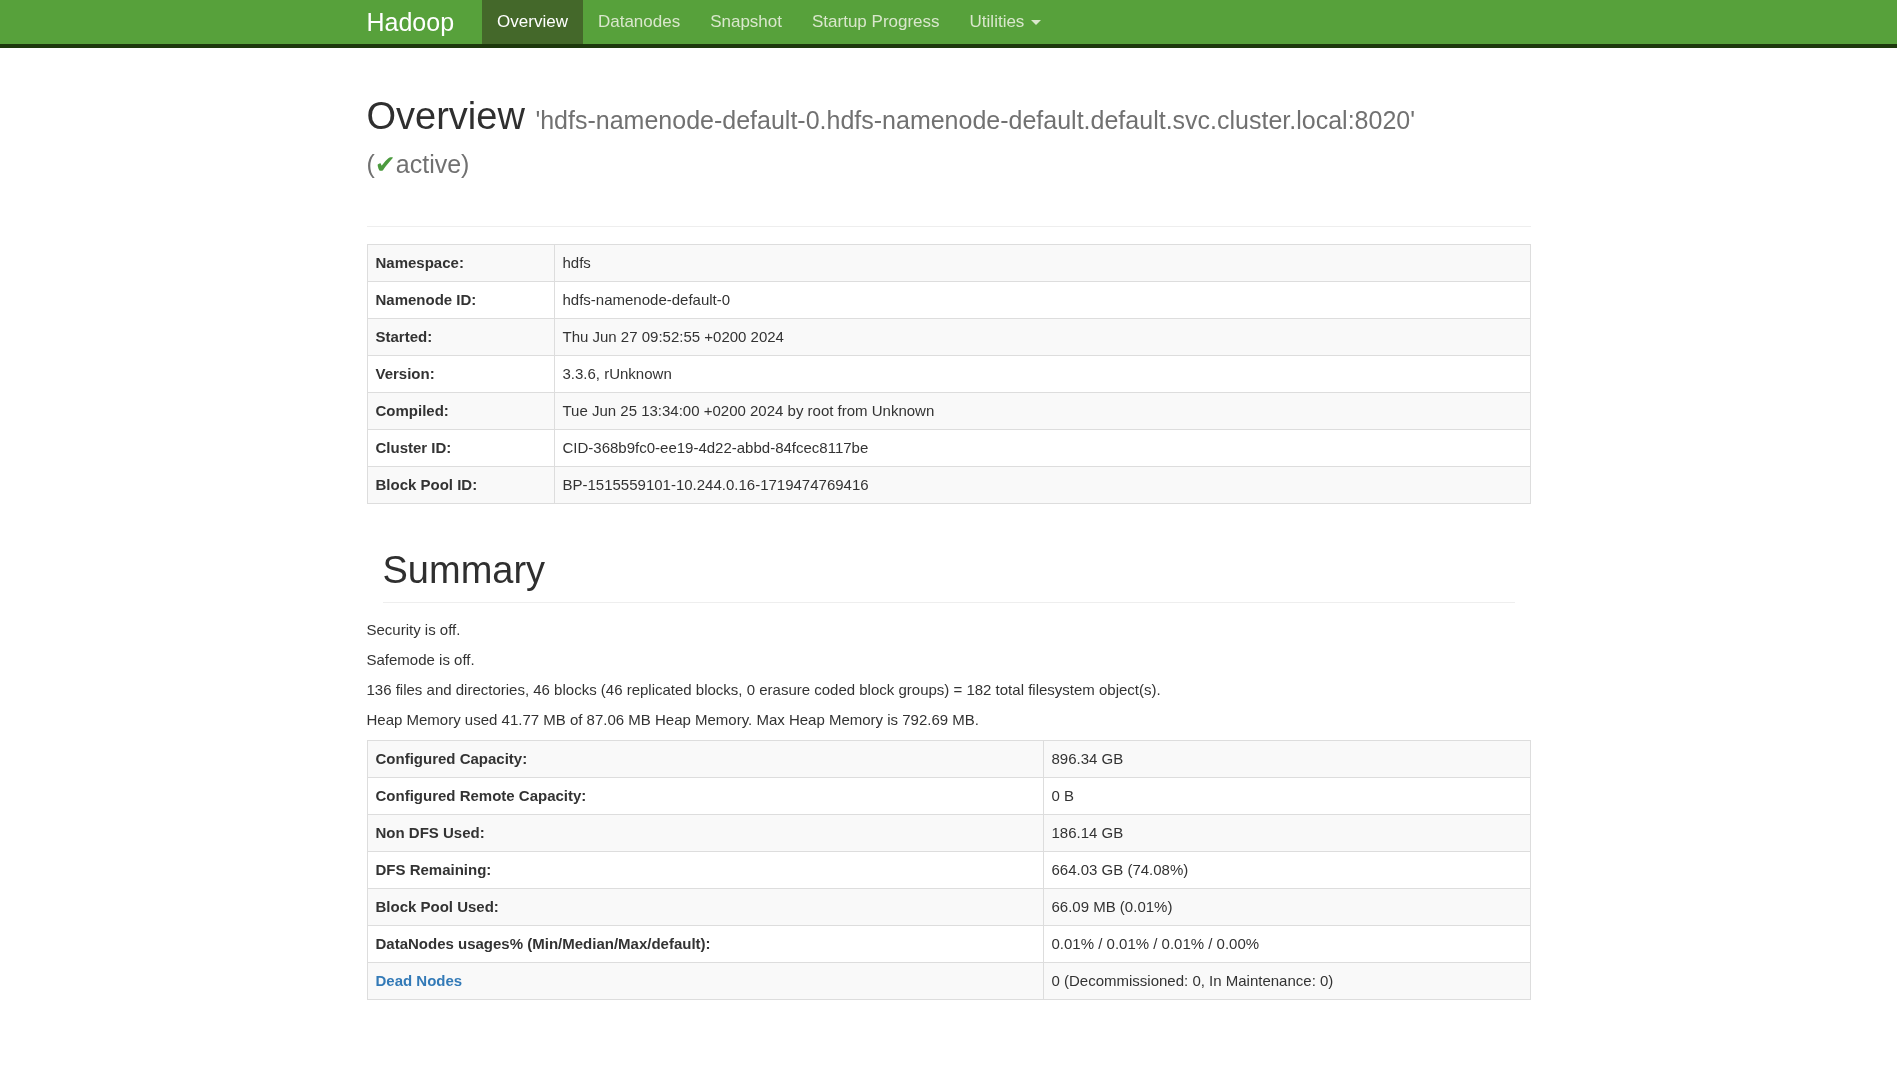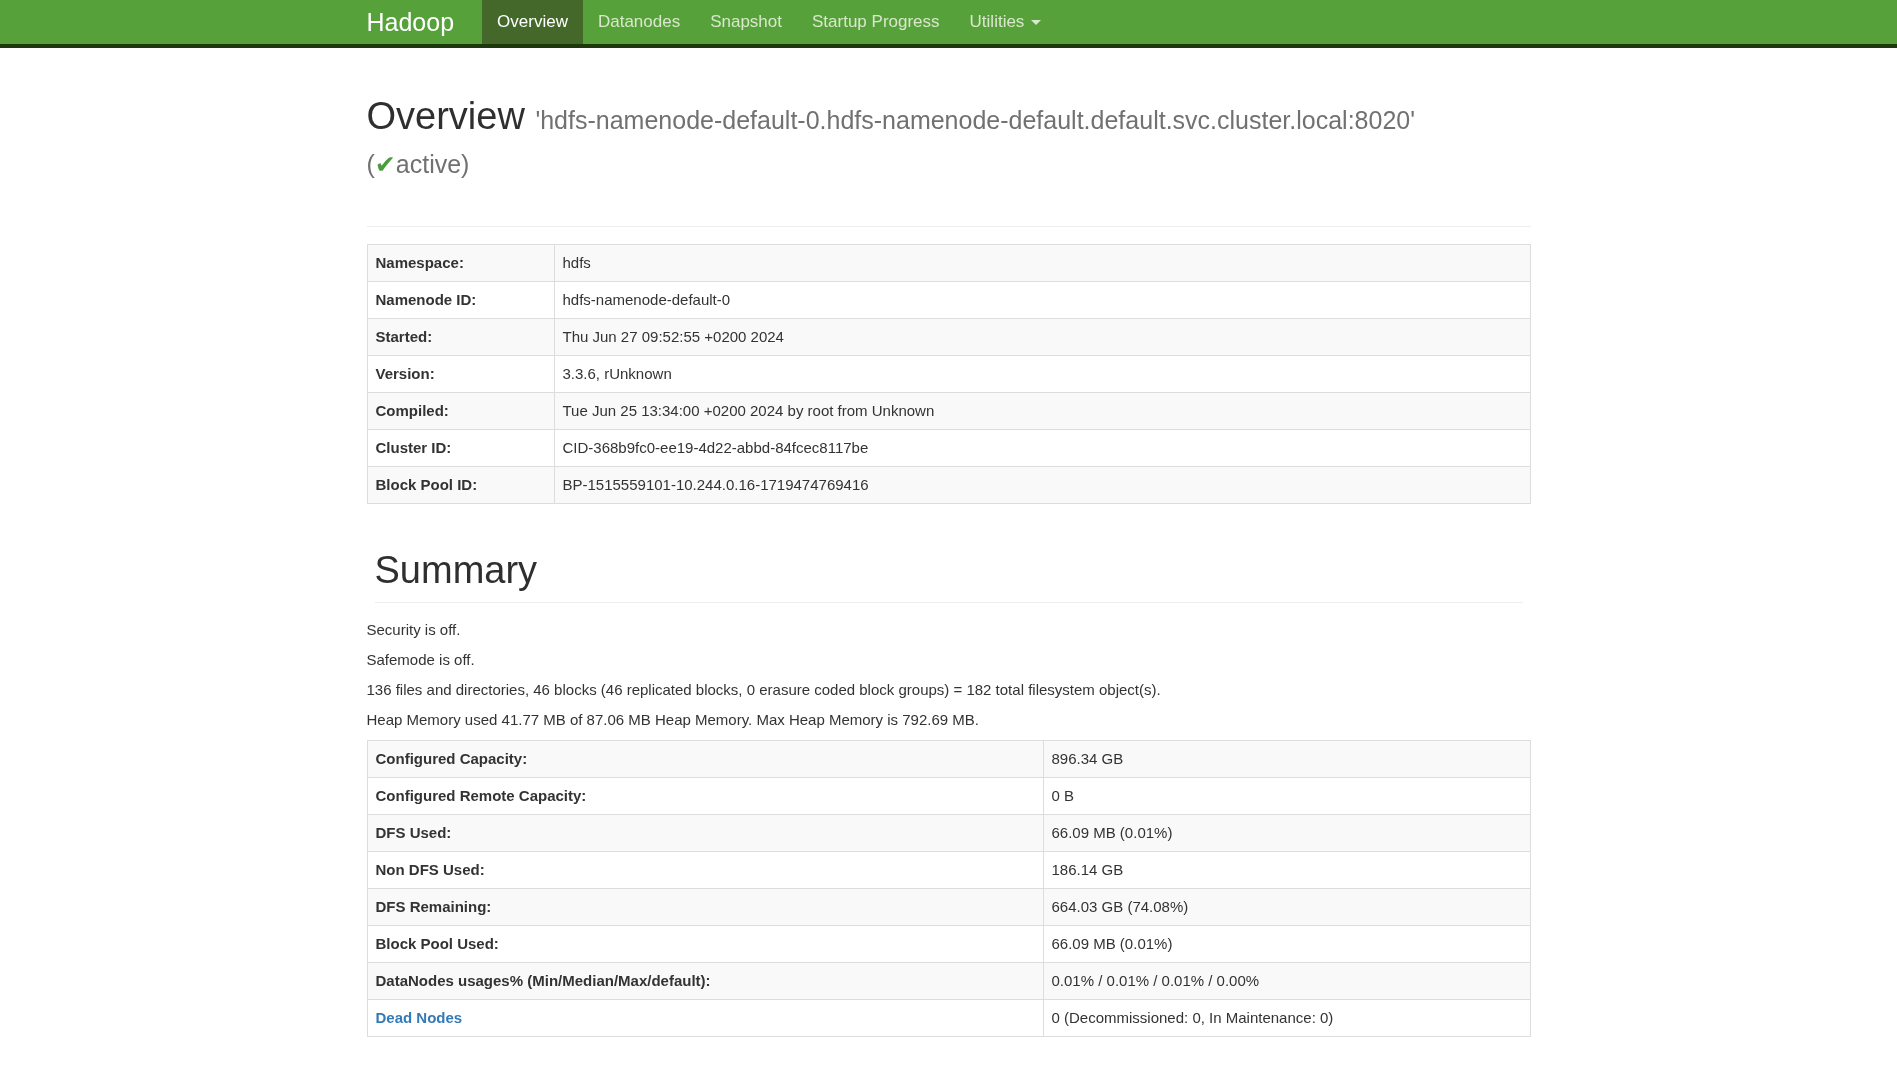--- a/index.html
+++ b/index.html
@@ -48,21 +48,21 @@
   }
   
   .container{width:1164px;margin:0 auto;}
   .page-header{margin-top:47px;padding-bottom:47px;border-bottom:1px solid #eee;}
   .h1-line{font-size:38px;font-weight:400;color:var(--heading);line-height:42px;margin:0;}
   .h1-line .sub{font-size:25px;color:var(--muted);font-weight:400;}
   .status-line{font-size:25px;color:var(--muted);line-height:30px;margin-top:8px;}
   .status-line .check{color:var(--check);font-weight:bold;}
   .section-title{
     font-size:38px;font-weight:400;color:var(--heading);line-height:42px;
-    margin:45px 8px 0;padding-bottom:11px;border-bottom:1px solid #eee;
+    margin:45px 16px 0;padding-bottom:11px;border-bottom:1px solid #eee;
   }
   .paragraphs{margin-top:17px;}
   .paragraphs p{margin:8px 0 10px;line-height:20px;font-size:15px;color:#333;}
   
   table{width:100%;border-collapse:collapse;}
   .info-table{margin-top:17px;}
   .stats-table{margin-top:9px;}
   th,td{
     border:1px solid var(--table-border);padding:8px;text-align:left;
     font-size:15px;line-height:20px;vertical-align:top;
@@ -143,24 +143,20 @@
     <tbody>
       <tr>
         <th>Configured Capacity:</th>
         <td>896.34 GB</td>
       </tr>
       <tr>
         <th>Configured Remote Capacity:</th>
         <td>0 B</td>
       </tr>
       <tr>
-        <th>DFS Used:</th>
-        <td>66.09 MB (0.01%)</td>
-      </tr>
-      <tr>
         <th>Non DFS Used:</th>
         <td>186.14 GB</td>
       </tr>
       <tr>
         <th>DFS Remaining:</th>
         <td>664.03 GB (74.08%)</td>
       </tr>
       <tr>
         <th>Block Pool Used:</th>
         <td>66.09 MB (0.01%)</td>

